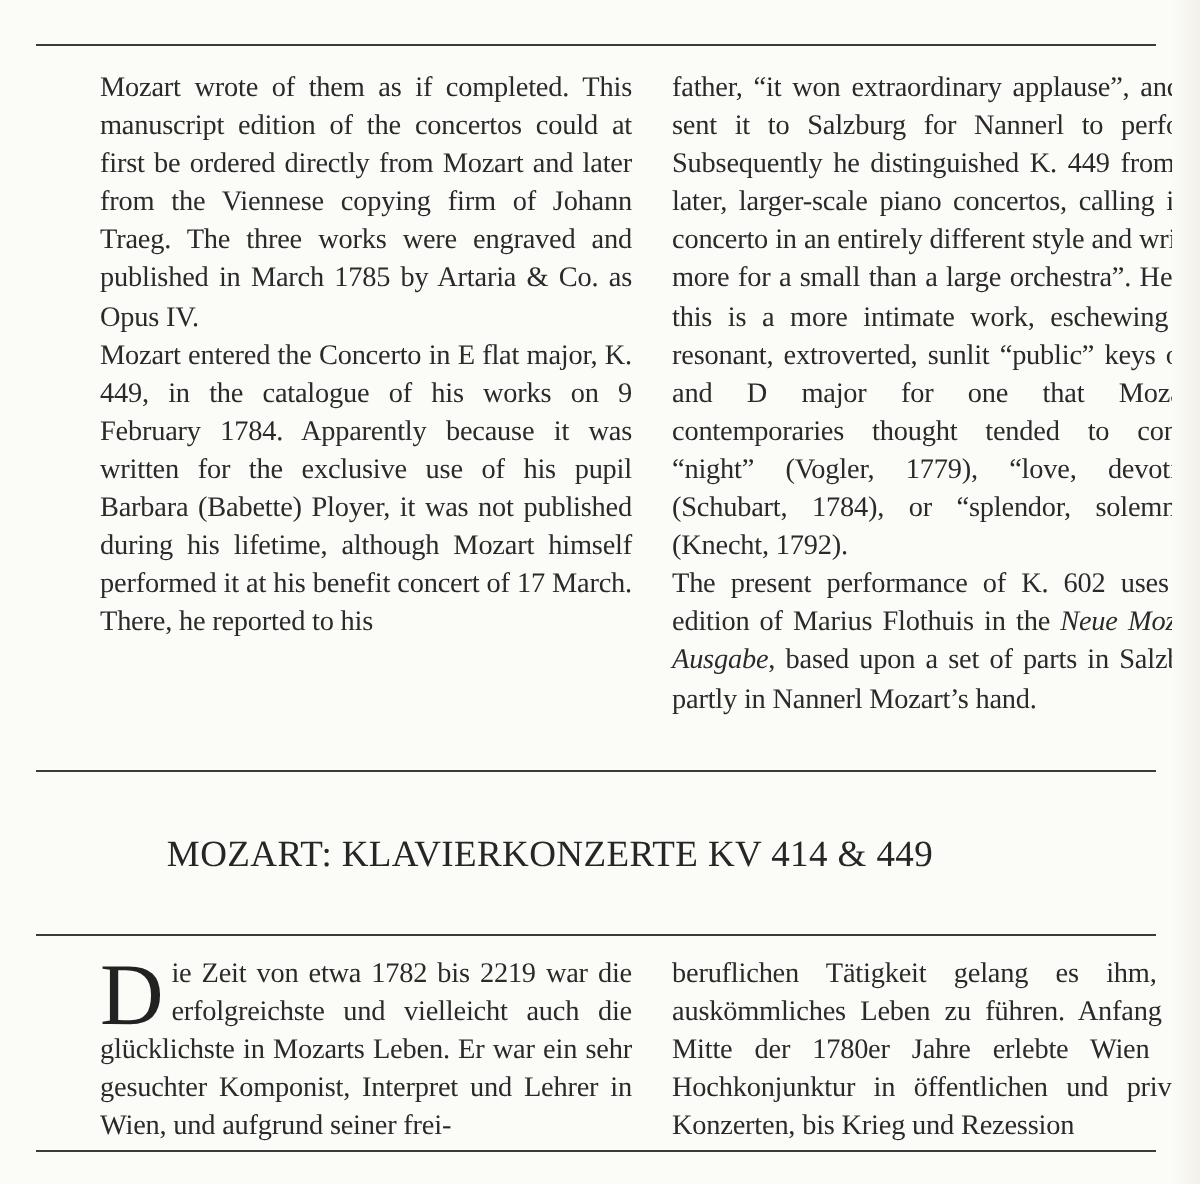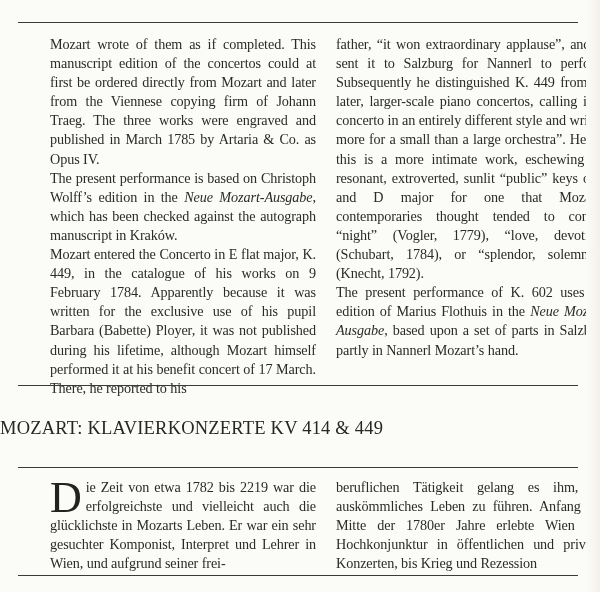--- a/index.html
+++ b/index.html
@@ -24,41 +24,40 @@
   }
   .col p { margin: 0; }
   .left { left: 18px; width: 266px; }
   .right { left: 304px; width: 273px; }
   .top { top: 35px; }
   .bottom { top: 478px; }
   .sig { text-align: right; font-style: italic; }
   i { font-style: italic; }
   .heading {
     position: absolute; left: 0; width: 550px; top: 418px;
-    text-align: left;
+    text-align: center;
     font-size: 18.5px; letter-spacing: 0.2px;
     color: #262626;
   }
   .dropcap {
     float: left; font-size: 44px; line-height: 36px;
     margin: 2px 4px 0 0; color: #222;
   }
   .right-edge {
     position: absolute; right: 0; top: 0; width: 14px; height: 592px;
     background: linear-gradient(to right, #fbfbf8, #f3f1ea);
   }
 </style>
 </head>
 <body>
 
 <div class="rule" style="top:22px;"></div>
 
 <div class="col left top">
   <p>Mozart wrote of them as if completed. This manuscript edition of the concertos could at first be ordered directly from Mozart and later from the Viennese copying firm of Johann Traeg. The three works were engraved and published in March 1785 by Artaria &amp; Co. as Opus IV.</p>
-  <p><span>The present performance is based on Christoph Wolff’s edition in the </span><i>Neue Mozart-Ausgabe</i><span>, which has been checked against the autograph manuscript in Kraków.</span></p>
   <p>Mozart entered the Concerto in E flat major, K. 449, in the catalogue of his works on 9 February 1784. Apparently because it was written for the exclusive use of his pupil Barbara (Babette) Ployer, it was not published during his lifetime, although Mozart himself performed it at his benefit concert of 17 March. There, he reported to his</p>
 </div>
 
 <div class="col right top">
   <p>father, “it won extraordinary applause”, and he sent it to Salzburg for Nannerl to perform. Subsequently he distinguished K. 449 from his later, larger-scale piano concertos, calling it “a concerto in an entirely different style and written more for a small than a large orchestra”. Hence, this is a more intimate work, eschewing the resonant, extroverted, sunlit “public” keys of C and D major for one that Mozart’s contemporaries thought tended to convey “night” (Vogler, 1779), “love, devotion” (Schubart, 1784), or “splendor, solemnity” (Knecht, 1792).</p>
   <p><span>The present performance of K. 602 uses the edition of Marius Flothuis in the </span><i>Neue Mozart-Ausgabe</i><span>, based upon a set of parts in Salzburg partly in Nannerl Mozart’s hand.</span></p>
 </div>
 
 <div class="rule" style="top:385px;"></div>
 

